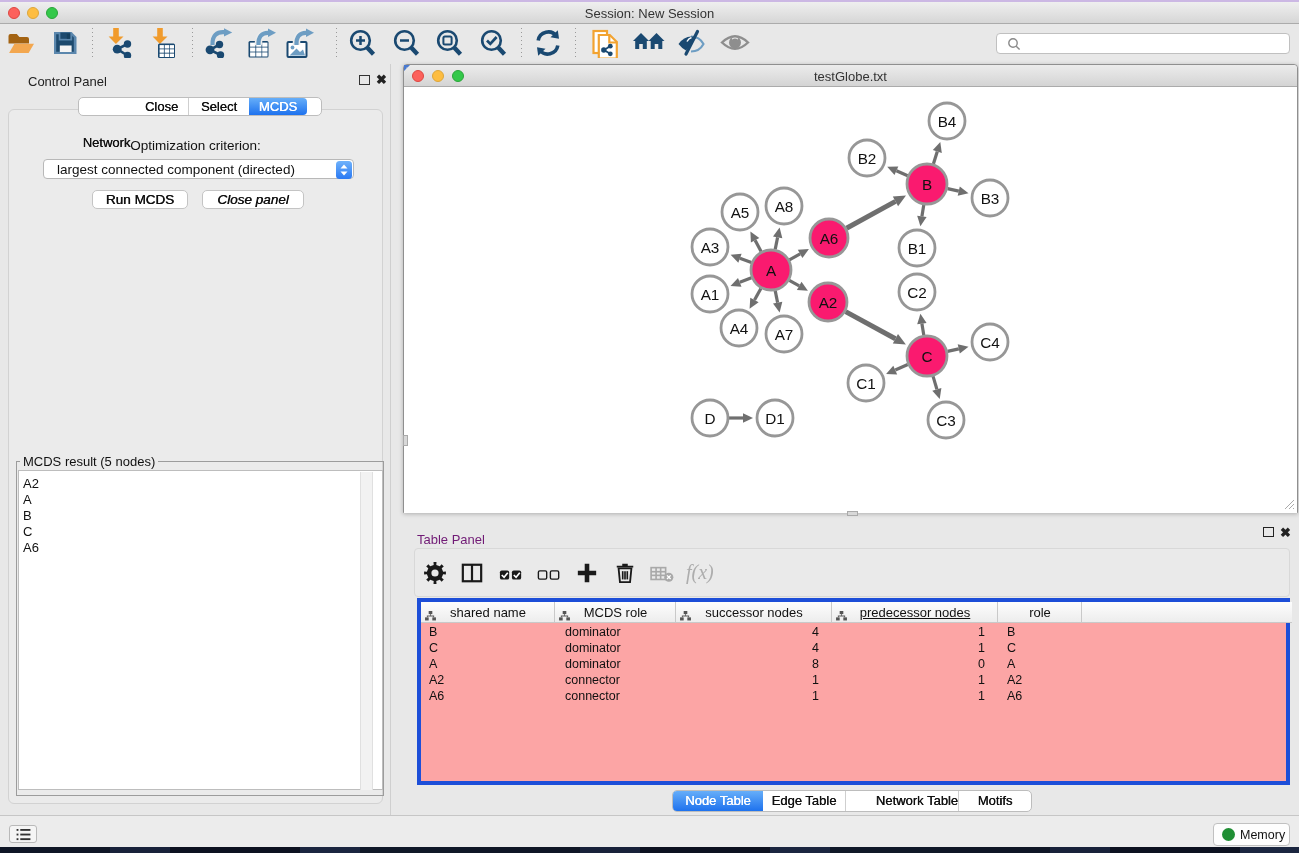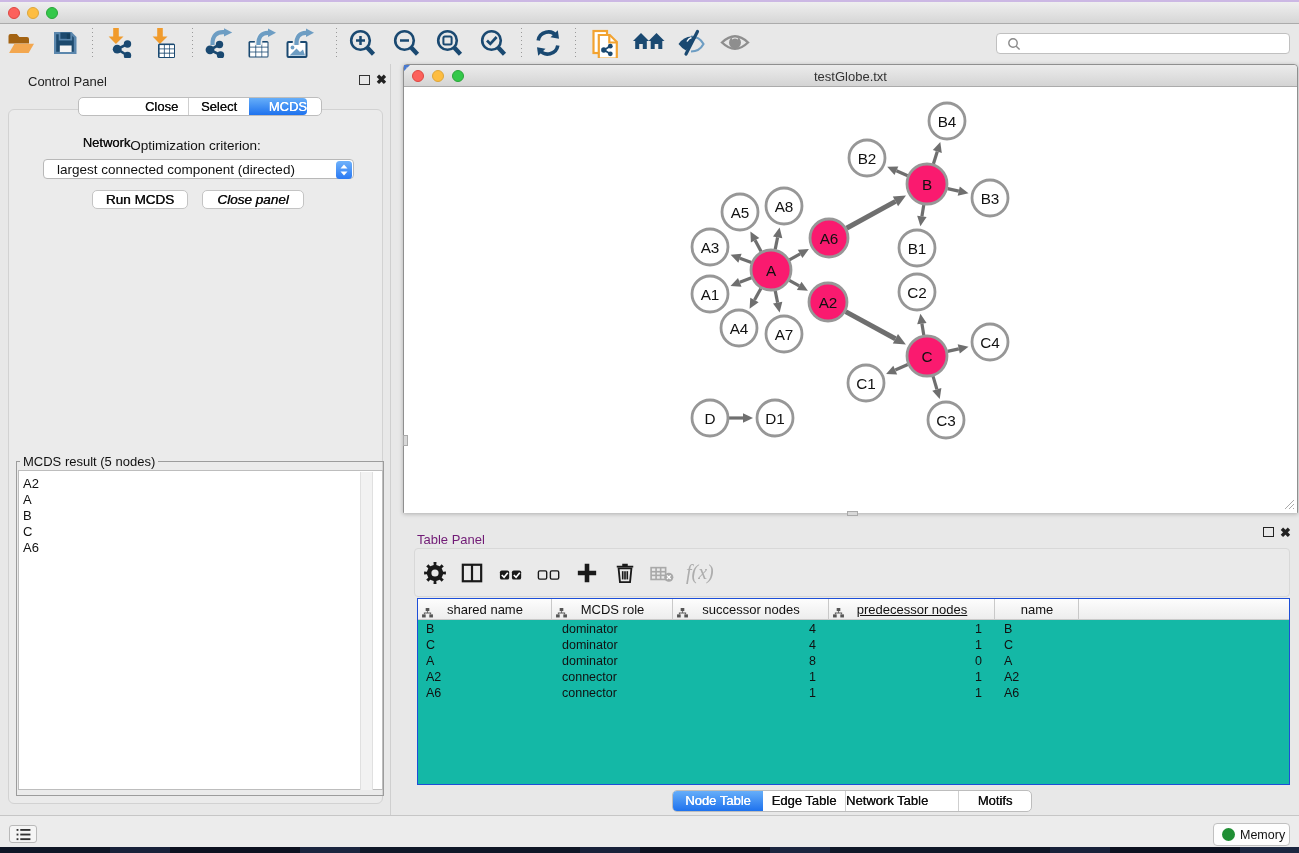--- a/index.html
+++ b/index.html
@@ -10,20 +10,21 @@
 </style>
 </head>
 <body>
 
 <div class="abs" style="left:0;top:0;width:1299px;height:2px;background:#ccb8e4;"></div>
 
 <div class="abs" style="left:0;top:2px;width:1299px;height:22px;background:linear-gradient(#efefef,#d6d6d6);border-bottom:1px solid #ababab;">
   <div class="abs tl" style="left:8px;top:5px;background:#fc615c;border:0.5px solid #dd4742;"></div>
   <div class="abs tl" style="left:27px;top:5px;background:#fdbd41;border:0.5px solid #dda63a;"></div>
   <div class="abs tl" style="left:46px;top:5px;background:#34c84a;border:0.5px solid #2aa53a;"></div>
+  <div class="abs" style="left:0;top:4px;width:1299px;text-align:center;font-size:13px;color:#333;">Session: New Session</div>
 </div>
 
 <div class="abs" style="left:0;top:24px;width:1299px;height:40px;background:#e8e8e8;" id="toolbar">
   <div class="abs" style="left:6px;top:4px;width:30px;height:30px;"><svg width="30" height="30" viewBox="0 0 30 30">
         <path d="M2.5 24 V8 a2 2 0 0 1 2 -2 h6.3 l2.6 3 h7.6 a2 2 0 0 1 2 2 v4.5 h-20.5 z" fill="#a36312"></path>
         <polygon points="8.4,15.8 28,15.8 22.6,25 3.1,25" fill="#f3a74f"></polygon>
       </svg></div>
   <div class="abs" style="left:50px;top:4px;width:30px;height:30px;"><svg width="30" height="30" viewBox="0 0 30 30">
         <path d="M4 4 h17.5 L26.5 9 V26 H4 z" fill="#5b87ad"></path>
         <path d="M6.2 6.2 h14.4 l3.2 3.2 V23.8 H6.2 z" fill="#1d4a6e"></path>
@@ -159,21 +160,21 @@
   <div class="abs" style="left:28px;top:10px;font-size:13px;color:#222;">Control Panel</div>
   <div class="abs" style="left:359px;top:11px;width:11px;height:10px;border:1.2px solid #333;"></div>
   <div class="abs" style="left:376px;top:8px;font-size:13px;font-weight:bold;color:#222;">✖</div>
 
   <div class="abs" style="left:8px;top:45px;width:375px;height:695px;background:#ebebeb;border:1px solid #d2d2d2;border-radius:6px;"></div>
 
   <div class="abs" style="left:78px;top:32.5px;width:244px;height:19px;display:flex;border:1px solid #bdbdbd;border-radius:5px;background:#fff;font-size:13px;color:#111;text-shadow:0.3px 0 0 #111;">
     <div style="width:56px;text-align:center;line-height:17px;border-right:1px solid #cfcfcf;margin-top:36px;">Network</div>
     <div style="width:54px;text-align:center;line-height:17px;border-right:1px solid #cfcfcf;">Close</div>
     <div style="width:60px;text-align:center;line-height:17px;">Select</div>
-    <div style="width:58px;text-align:right;line-height:17px;background:linear-gradient(#66aef9,#1e72ee);color:#fff;text-shadow:0.3px 0 0 #fff;border-radius:0 4px 4px 0;">MCDS</div>
+    <div style="width:58px;text-align:center;line-height:17px;background:linear-gradient(#66aef9,#1e72ee);color:#fff;text-shadow:0.3px 0 0 #fff;border-radius:0 4px 4px 0;">MCDS</div>
   </div>
 
   <div class="abs" style="left:0;top:74px;width:391px;text-align:center;font-size:13.5px;color:#111;">Optimization criterion:</div>
 
   <div class="abs" style="left:43px;top:95px;width:311px;height:20px;background:#fff;border:1px solid #b8b8b8;border-radius:4px;">
     <div class="abs" style="left:13px;top:2px;font-size:13.5px;color:#111;">largest connected component (directed)</div>
     <div class="abs" style="right:1px;top:1px;width:16px;height:18px;background:linear-gradient(#6fb2fb,#2a79f3);border-radius:3.5px;">
       <svg width="10" height="12" viewBox="0 0 10 12" style="position:absolute;left:3px;top:3px">
           <path d="M5 0.5 L8.5 4.5 H1.5 z" fill="#fff"></path>
           <path d="M5 11.5 L8.5 7.5 H1.5 z" fill="#fff"></path>
@@ -232,21 +233,21 @@
             <line x1="1" y1="12.5" x2="17" y2="12.5"></line>
             <line x1="6.5" y1="4" x2="6.5" y2="17"></line>
             <line x1="11.5" y1="4" x2="11.5" y2="17"></line>
           </g>
           <circle cx="20.5" cy="14.5" r="5" fill="#a9a9a9"></circle>
           <path d="M18.5 12.5 l4 4 M22.5 12.5 l-4 4" stroke="#fff" stroke-width="1.5"></path>
         </svg></div>
 <div class="abs" style="left:271px;top:12px;font-family:'Liberation Serif',serif;font-style:italic;font-size:20px;color:#adadad;">f(x)</div>
   </div>
 
-  <div class="abs" style="left:13px;top:78px;width:873px;height:187px;background:#14b8a6;border:1px solid #1d4ed8;">
+  <div class="abs" style="left:13px;top:78px;width:873px;height:187px;background:#fca5a5;border:4px solid #1d4ed8;">
     <div class="abs" style="left:0;top:0;width:871px;height:21px;background:linear-gradient(#fdfdfd,#ededed);border-bottom:1px solid #c9c9c9;"></div>
 <div class="abs" style="left:133px;top:0;width:1px;height:21px;background:#c9c9c9;"></div>
 <div class="abs" style="left:4px;top:5px;"><svg width="11" height="10" viewBox="0 0 12 11">
           <g fill="#555">
             <rect x="4" y="0" width="4" height="3.4"></rect>
             <rect x="0" y="7" width="4" height="3.4"></rect>
             <rect x="8" y="7" width="4" height="3.4"></rect>
             <path d="M5.6 3 v2 h-3.6 v2 h1 v-1 h6 v1 h1 v-2 h-3.6 v-2 z"></path>
           </g>
         </svg></div>
@@ -275,21 +276,21 @@
 <div class="abs" style="left:415px;top:5px;"><svg width="11" height="10" viewBox="0 0 12 11">
           <g fill="#555">
             <rect x="4" y="0" width="4" height="3.4"></rect>
             <rect x="0" y="7" width="4" height="3.4"></rect>
             <rect x="8" y="7" width="4" height="3.4"></rect>
             <path d="M5.6 3 v2 h-3.6 v2 h1 v-1 h6 v1 h1 v-2 h-3.6 v-2 z"></path>
           </g>
         </svg></div>
 <div class="abs" style="left:411px;top:3px;width:166px;text-align:center;font-size:13px;color:#111;text-decoration:underline;">predecessor nodes</div>
 <div class="abs" style="left:660px;top:0;width:1px;height:21px;background:#c9c9c9;"></div>
-<div class="abs" style="left:577px;top:3px;width:84px;text-align:center;font-size:13px;color:#111;">name</div>
+<div class="abs" style="left:577px;top:3px;width:84px;text-align:center;font-size:13px;color:#111;">role</div>
 <div class="abs" style="left:8px;top:23px;font-size:12.5px;color:#111;">B</div>
 <div class="abs" style="left:144px;top:23px;font-size:12.5px;color:#111;">dominator</div>
 <div class="abs" style="left:255px;top:23px;width:143px;text-align:right;font-size:12.5px;color:#111;">4</div>
 <div class="abs" style="left:411px;top:23px;width:153px;text-align:right;font-size:12.5px;color:#111;">1</div>
 <div class="abs" style="left:586px;top:23px;font-size:12.5px;color:#111;">B</div>
 <div class="abs" style="left:8px;top:39px;font-size:12.5px;color:#111;">C</div>
 <div class="abs" style="left:144px;top:39px;font-size:12.5px;color:#111;">dominator</div>
 <div class="abs" style="left:255px;top:39px;width:143px;text-align:right;font-size:12.5px;color:#111;">4</div>
 <div class="abs" style="left:411px;top:39px;width:153px;text-align:right;font-size:12.5px;color:#111;">1</div>
 <div class="abs" style="left:586px;top:39px;font-size:12.5px;color:#111;">C</div>
@@ -306,21 +307,21 @@
 <div class="abs" style="left:8px;top:87px;font-size:12.5px;color:#111;">A6</div>
 <div class="abs" style="left:144px;top:87px;font-size:12.5px;color:#111;">connector</div>
 <div class="abs" style="left:255px;top:87px;width:143px;text-align:right;font-size:12.5px;color:#111;">1</div>
 <div class="abs" style="left:411px;top:87px;width:153px;text-align:right;font-size:12.5px;color:#111;">1</div>
 <div class="abs" style="left:586px;top:87px;font-size:12.5px;color:#111;">A6</div>
   </div>
 
   <div class="abs" style="left:268px;top:270px;height:22px;display:flex;font-size:13px;color:#111;text-shadow:0.3px 0 0 #111;border:1px solid #bdbdbd;border-radius:5px;background:#fff;">
     <div style="width:90px;text-align:center;line-height:20px;background:linear-gradient(#66aef9,#1e72ee);color:#fff;text-shadow:0.3px 0 0 #fff;border-radius:4px 0 0 4px;">Node Table</div>
     <div style="width:83px;text-align:center;line-height:20px;border-right:1px solid #cfcfcf;">Edge Table</div>
-    <div style="width:113px;text-align:left;line-height:20px;border-right:1px solid #cfcfcf;">Network Table</div>
+    <div style="width:113px;text-align:right;line-height:20px;border-right:1px solid #cfcfcf;">Network Table</div>
     <div style="width:72px;text-align:center;line-height:20px;">Motifs</div>
   </div>
 </div>
 
 <div class="abs" id="netwin" style="left:403px;top:64px;width:895px;height:449px;border:1px solid #8f8f8f;border-radius:4px 4px 0 0;box-shadow:0 1px 4px rgba(0,0,0,0.25);background:#fff;">
   <div class="abs" style="left:0;top:0;width:893px;height:22px;background:linear-gradient(#ececec,#d4d4d4);border-bottom:1px solid #ababab;border-radius:4px 4px 0 0;">
     <div class="abs tl" style="left:8px;top:5px;background:#fc615c;border:0.5px solid #dd4742;"></div>
     <div class="abs tl" style="left:28px;top:5px;background:#fdbd41;border:0.5px solid #dda63a;"></div>
     <div class="abs tl" style="left:48px;top:5px;background:#34c84a;border:0.5px solid #2aa53a;"></div>
     <div class="abs" style="left:0;top:4px;width:893px;text-align:center;font-size:13px;color:#333;">testGlobe.txt</div>

